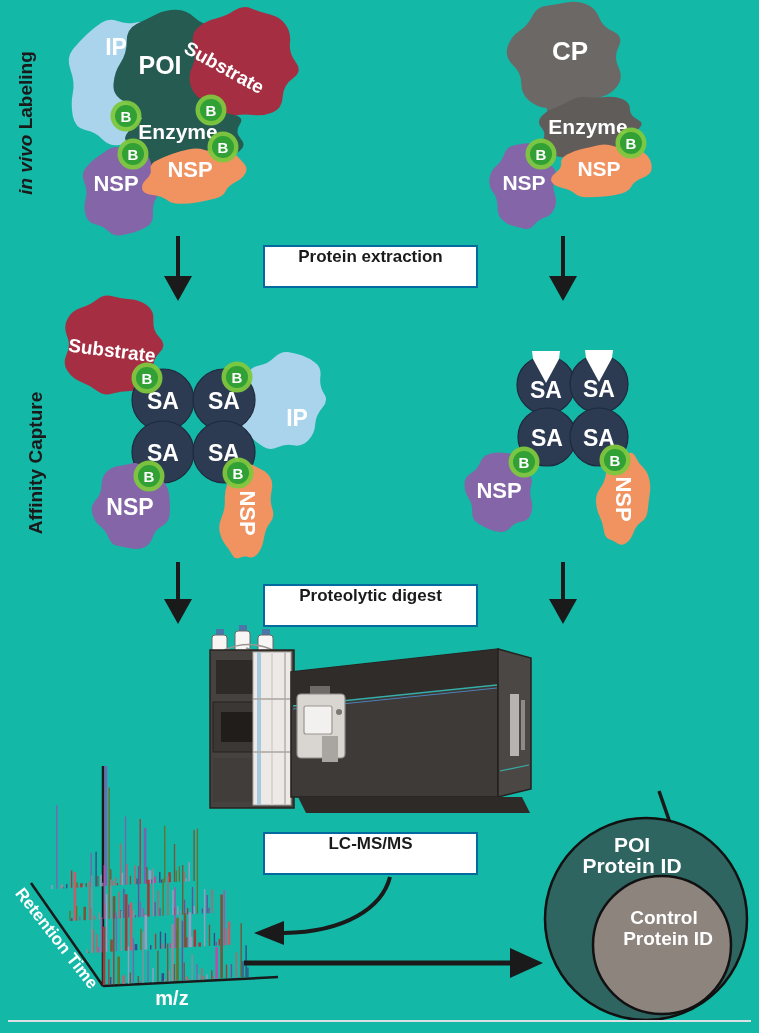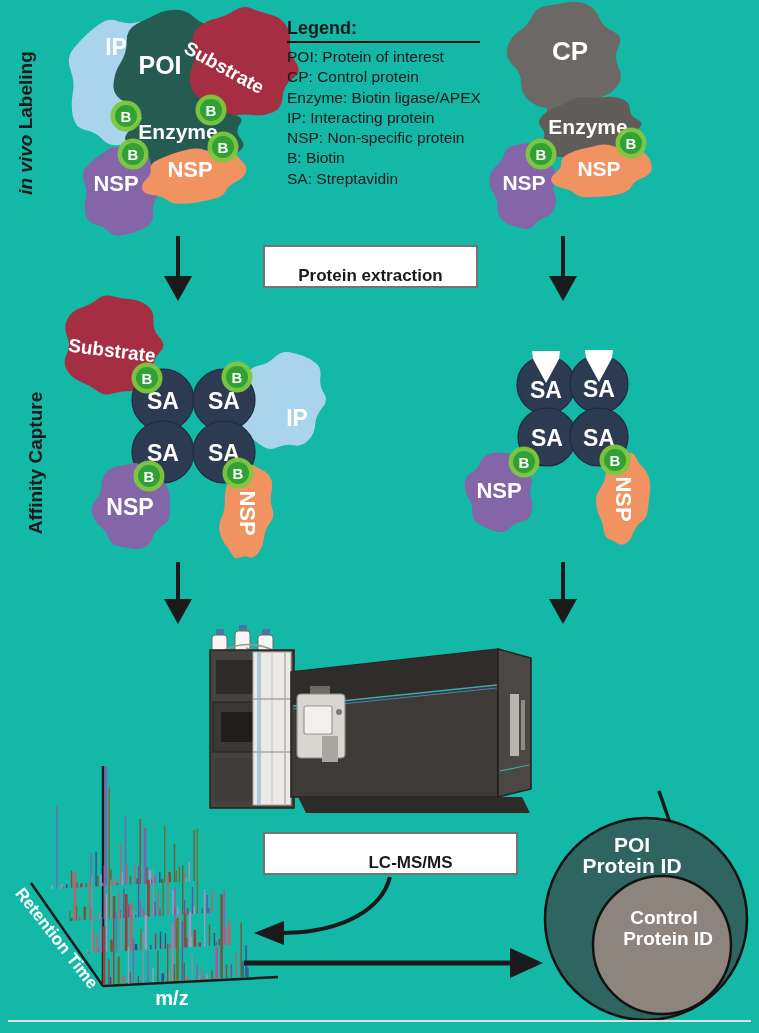--- a/index.html
+++ b/index.html
@@ -2,22 +2,22 @@
 <html><head>
 <meta charset="utf-8">
 <style>
   html,body{margin:0;padding:0;background:#fff;}
   .canvas{position:relative;width:759px;height:1033px;background:#14b8a6;overflow:hidden;
           font-family:"Liberation Sans",sans-serif;color:#1a1a1a;}
   #art{position:absolute;left:0;top:0;}
   #art text{font-family:"Liberation Sans",sans-serif;font-weight:bold;fill:#fff;}
   .side-label{position:absolute;width:220px;height:26px;text-align:center;
               font-size:19px;font-weight:bold;transform:rotate(-90deg);white-space:nowrap;}
-  .flow-box{position:absolute;left:263px;width:211px;height:39px;border:2px solid #737373;
-            background:#fff;display:flex;align-items:flex-end;justify-content:center;
+  .flow-box{position:absolute;left:263px;width:211px;height:39px;border:2px solid #0369a1;
+            background:#fff;display:flex;align-items:flex-start;justify-content:center;
             font-size:17px;font-weight:bold;}
   .legend{position:absolute;left:287px;top:18px;width:200px;}
   .legend-title{font-size:18px;font-weight:bold;border-bottom:2.5px solid #111;
                 padding-bottom:2px;width:193px;margin-bottom:4px;}
   .legend-item{font-size:15.5px;line-height:20.3px;}
   .venn-title{position:absolute;left:538px;top:760px;width:214px;text-align:center;
               font-size:17.5px;font-weight:bold;white-space:nowrap;}
   .bottom-rule{position:absolute;left:8px;top:1020px;width:743px;height:2px;background:#dde1e6;}
 </style>
 </head>
@@ -428,37 +428,30 @@
       <circle cx="662" cy="945" r="69" stroke="#111" stroke-width="2.5" fill="#8E847E"></circle>
       <text x="632" y="852" font-size="21" text-anchor="middle">POI</text>
       <text x="632" y="873" font-size="21" text-anchor="middle">Protein ID</text>
       <text x="664" y="924" font-size="19" text-anchor="middle">Control</text>
       <text x="668" y="945" font-size="19" text-anchor="middle">Protein ID</text>
     </g>
   </svg>
 
   <div class="side-label" style="left:-82px;top:110px;"><i>in vivo</i><span> Labeling</span></div>
 
-  <div class="legend">
-    <div class="legend-title">Legend:</div>
-    <div class="legend-item">POI: Protein of interest</div>
-    <div class="legend-item">CP: Control protein</div>
-    <div class="legend-item">Enzyme: Biotin ligase/APEX</div>
-    <div class="legend-item">IP: Interacting protein</div>
-    <div class="legend-item">NSP: Non-specific protein</div>
-    <div class="legend-item">B: Biotin</div>
-    <div class="legend-item">SA: Streptavidin</div>
-  </div>
 
   <div class="flow-box" style="top:245px;">
       <span>Protein extraction</span>
     </div>
 
   <div class="side-label" style="left:-72px;top:450px;"><span>Affinity Capture</span></div>
 
-
-  <div class="flow-box" style="top:832px;padding-left:40px;">
+  <div class="flow-box" style="top:584px;">
+      <span>Proteolytic digest</span>
+    </div>
+
+  <div class="flow-box" style="top:832px;">
       <span>LC-MS/MS</span>
     </div>
 
 
   <div class="bottom-rule"></div>
 </div>
 
 </body></html>

